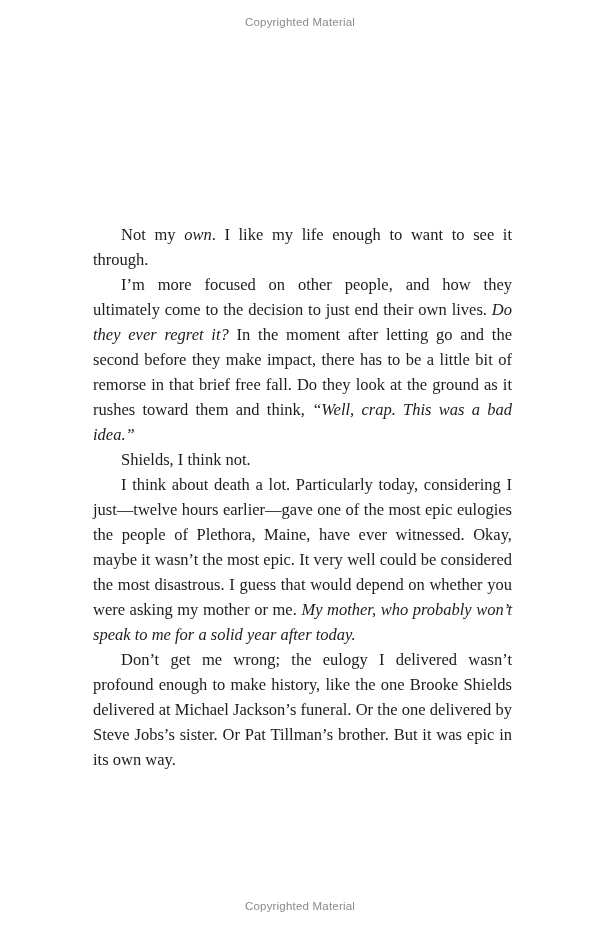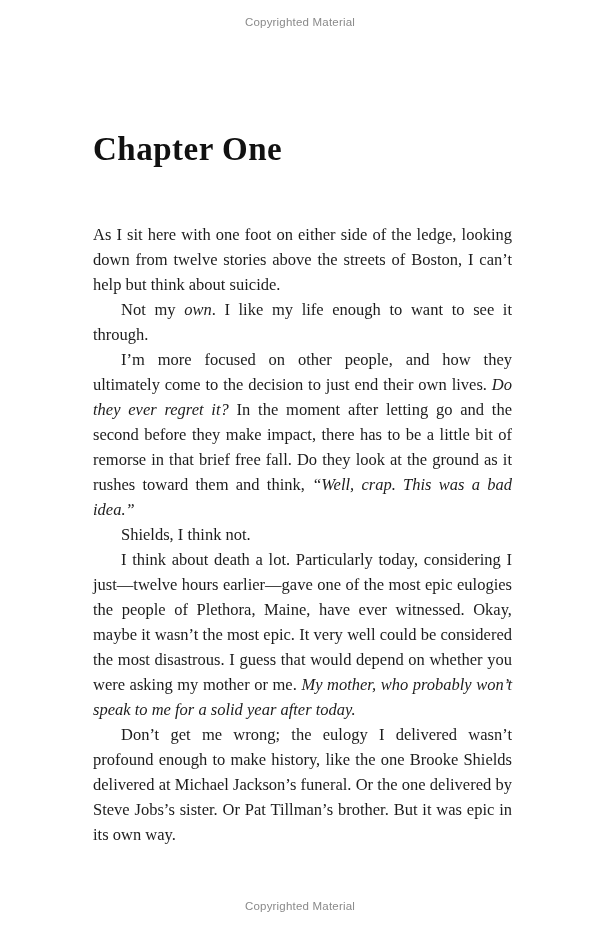--- a/index.html
+++ b/index.html
@@ -60,27 +60,23 @@
 
     .seg-italic { font-style: italic; }
   </style>
 </head>
 <body>
 
 <div class="page">
 
   <div class="notice notice-top">Copyrighted Material</div>
 
-  <h1 class="chapter-title">Chapter One</h1>
 
   <div class="body-text">
 
-    <p class="first">
-      <span>As I sit here with one foot on either side of the ledge, looking down from twelve stories above the streets of Boston, I can’t help but think about suicide.</span>
-    </p>
 
     <p>
       <span>Not my </span><span class="seg-italic">own</span><span>. I like my life enough to want to see it through.</span>
     </p>
 
     <p>
       <span>I’m more focused on other people, and how they ultimately come to the decision to just end their own lives. </span><span class="seg-italic">Do they ever regret it?</span><span> In the moment after letting go and the second before they make impact, there has to be a little bit of remorse in that brief free fall. Do they look at the ground as it rushes toward them and think, </span><span class="seg-italic">“Well, crap. This was a bad idea.”</span>
     </p>
 
     <p>

